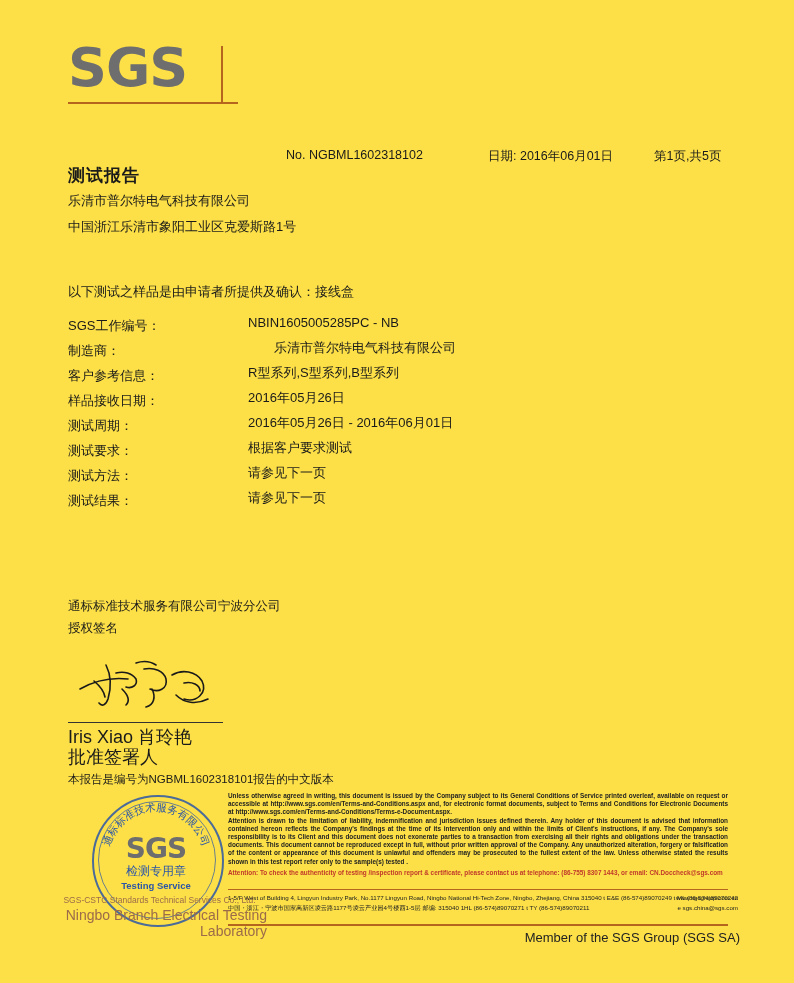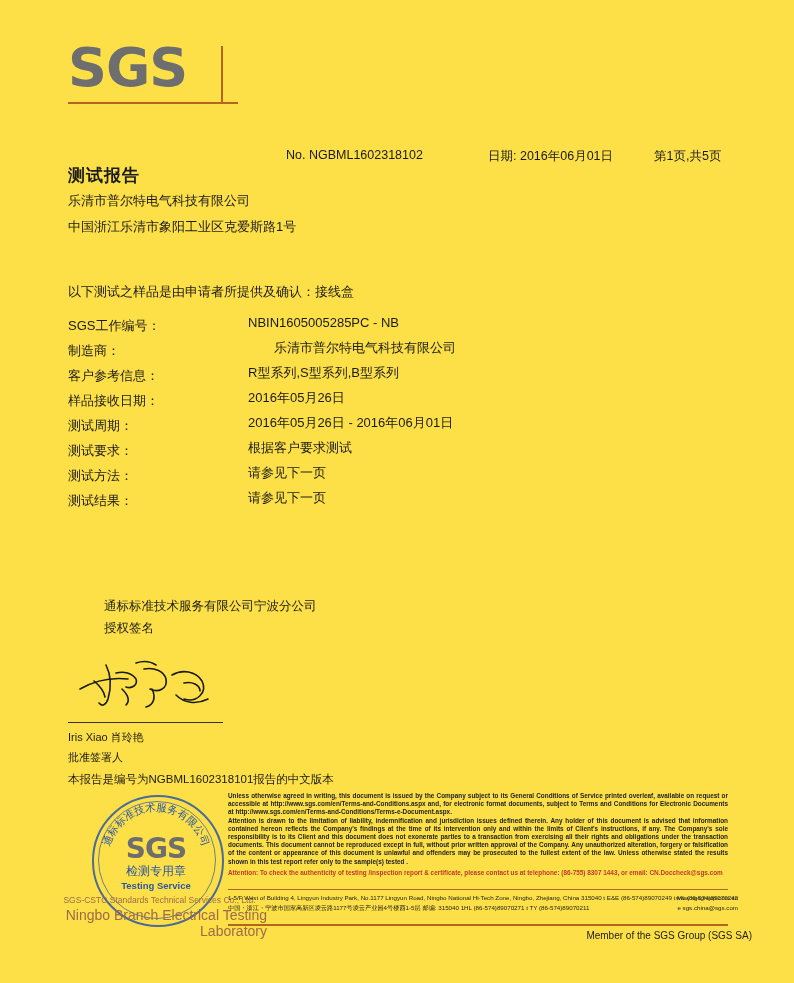--- a/index.html
+++ b/index.html
@@ -132,21 +132,20 @@
     padding-left: 26px;
   }
 
   
   .sig-company {
     position: absolute;
     left: 68px;
     top: 595px;
     font-size: 12.5px;
     line-height: 22px;
-    margin-left: 36px;
   }
   .sig-image {
     position: absolute;
     left: 72px;
     top: 655px;
     width: 150px;
     height: 62px;
   }
   .sig-image svg { display: block; }
   .sig-rule {
@@ -154,21 +153,21 @@
     left: 68px;
     top: 722px;
     width: 155px;
     height: 1px;
     background: #333;
   }
   .sig-name {
     position: absolute;
     left: 68px;
     top: 727px;
-    font-size: 11px;
+    font-size: 18px;
     line-height: 20px;
   }
 
   
   .footnote {
     position: absolute;
     left: 68px;
     top: 772px;
     font-size: 11.5px;
   }
@@ -291,25 +290,25 @@
   .footer-bar {
     position: absolute;
     left: 228px;
     top: 924px;
     width: 500px;
     height: 2px;
     background: #b5651d;
   }
   .member {
     position: absolute;
-    left: 12px;
+    left: 0;
     top: 930px;
     width: 740px;
     text-align: right;
-    font-size: 10px;
+    font-size: 13px;
     color: #222;
   }
 </style>
 </head>
 <body>
 
 <div class="page">
 
   <div class="logo-block">
     <div class="logo-text">SGS</div>

